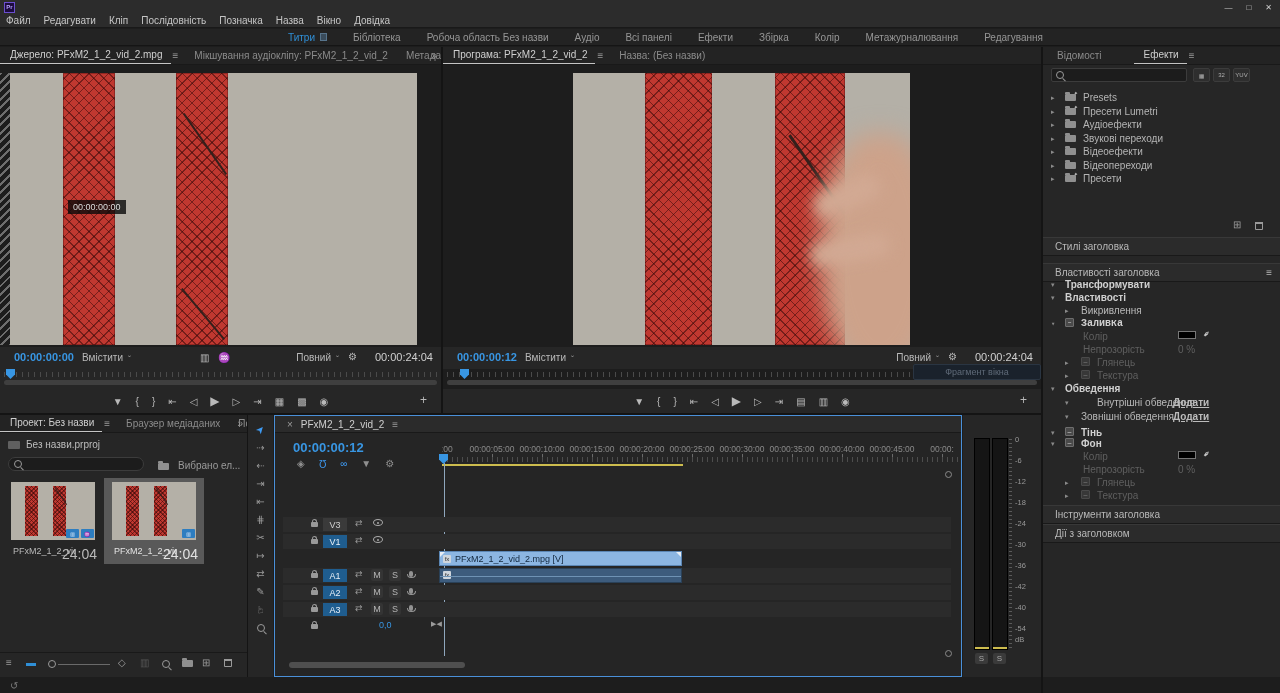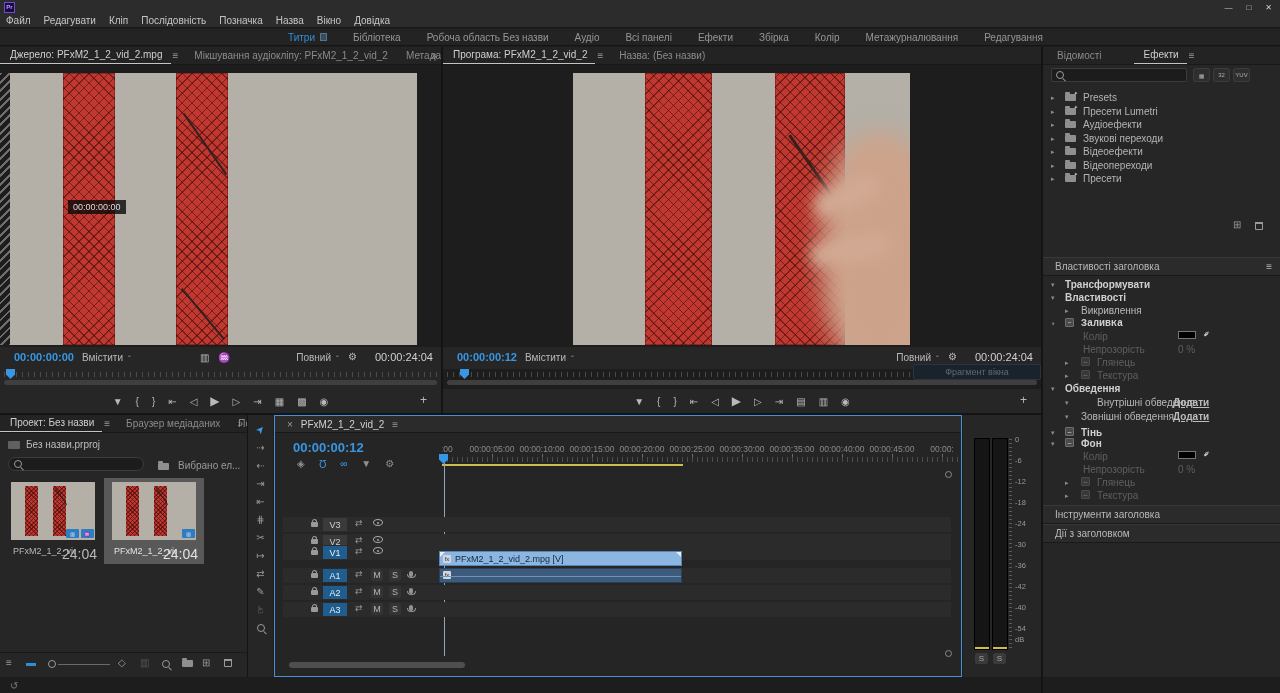--- a/index.html
+++ b/index.html
@@ -336,21 +336,24 @@
     </div>
     <div class="tree-row" style="top:125px;">
       <span class="tree-chev">▸</span>
       <span class="tree-folder folder-ic custom"></span>
       <span class="tree-label">Пресети</span>
     </div>
 
     <span class="abs" style="left:190px;top:172px;color:#9a9a9a;">⊞</span>
     <span class="abs trash-ic" style="left:212px;top:174px;"></span>
 
-    <div class="sec-head" style="top:210px;">
+    <div class="sec-head" style="top:190px;">
+        <span>Стилі заголовка</span>
+      </div>
+    <div class="sec-head" style="top:216px;">
       <span>Властивості заголовка</span>
       <span style="position:absolute;right:8px;">≡</span>
     </div>
 
     
     <div class="prop-row" style="top:231px;">
       <span class="prop-chev" style="left:8px;">▾</span>
       <span class="prop-label bold" style="left:22px;">Трансформувати</span>
     </div>
     <div class="prop-row" style="top:244px;">
@@ -574,21 +577,21 @@
       <span class="th-ic eye" style="left:90px;"></span>
     </div>
 
     <div class="lane" style="top:118px;">
       <span class="th-ic lock" style="left:28px;"></span>
       <span class="badge-track">V2</span>
       <span class="th-ic" style="left:72px;color:#9a9a9a;font-size:9px;top:1px;">⇄</span>
       <span class="th-ic eye" style="left:90px;"></span>
     </div>
 
-    <div class="lane" style="top:129px;">
+    <div class="lane" style="top:118px;">
       <span class="th-ic lock" style="left:28px;"></span>
       <span class="badge-track sel">V1</span>
       <span class="th-ic" style="left:72px;color:#9a9a9a;font-size:9px;top:1px;">⇄</span>
       <span class="th-ic eye" style="left:90px;"></span>
     </div>
     <div class="clip-video" style="top:135px;">
       <span class="corner" style="left:0;border-right:5px solid transparent;"></span>
       <span class="corner" style="right:0;border-left:5px solid transparent;"></span>
       <span class="fxbox">fx</span>
       <span>PFxM2_1_2_vid_2.mpg [V]</span>
@@ -617,20 +620,25 @@
 
     <div class="lane" style="top:186px;">
       <span class="th-ic lock" style="left:28px;"></span>
       <span class="badge-track sel">A3</span>
       <span class="th-ic" style="left:72px;color:#9a9a9a;font-size:9px;top:1px;">⇄</span>
       <span class="ms" style="left:88px;">M</span>
       <span class="ms" style="left:106px;">S</span>
       <span class="th-ic mic" style="left:126px;top:3px;"></span>
     </div>
 
+    <div class="abs" style="left:8px;top:203px;width:668px;height:14px;">
+      <span class="th-ic lock" style="left:28px;position:absolute;"></span>
+      <span style="position:absolute;left:96px;top:1px;color:#3896e3;font-size:9px;">0,0</span>
+      <span style="position:absolute;left:148px;top:1px;color:#9a9a9a;font-size:7px;">▶◀</span>
+    </div>
 
     <div class="hscroll"></div>
     <div class="vdot" style="left:670px;top:55px;"></div>
     <div class="vdot" style="left:670px;top:234px;"></div>
   </div>
 
   <div class="abs meters-panel">
     <div class="mbar" style="left:11px;"></div>
     <div class="mbar" style="left:29px;"></div>
     <div class="mticks"></div>

